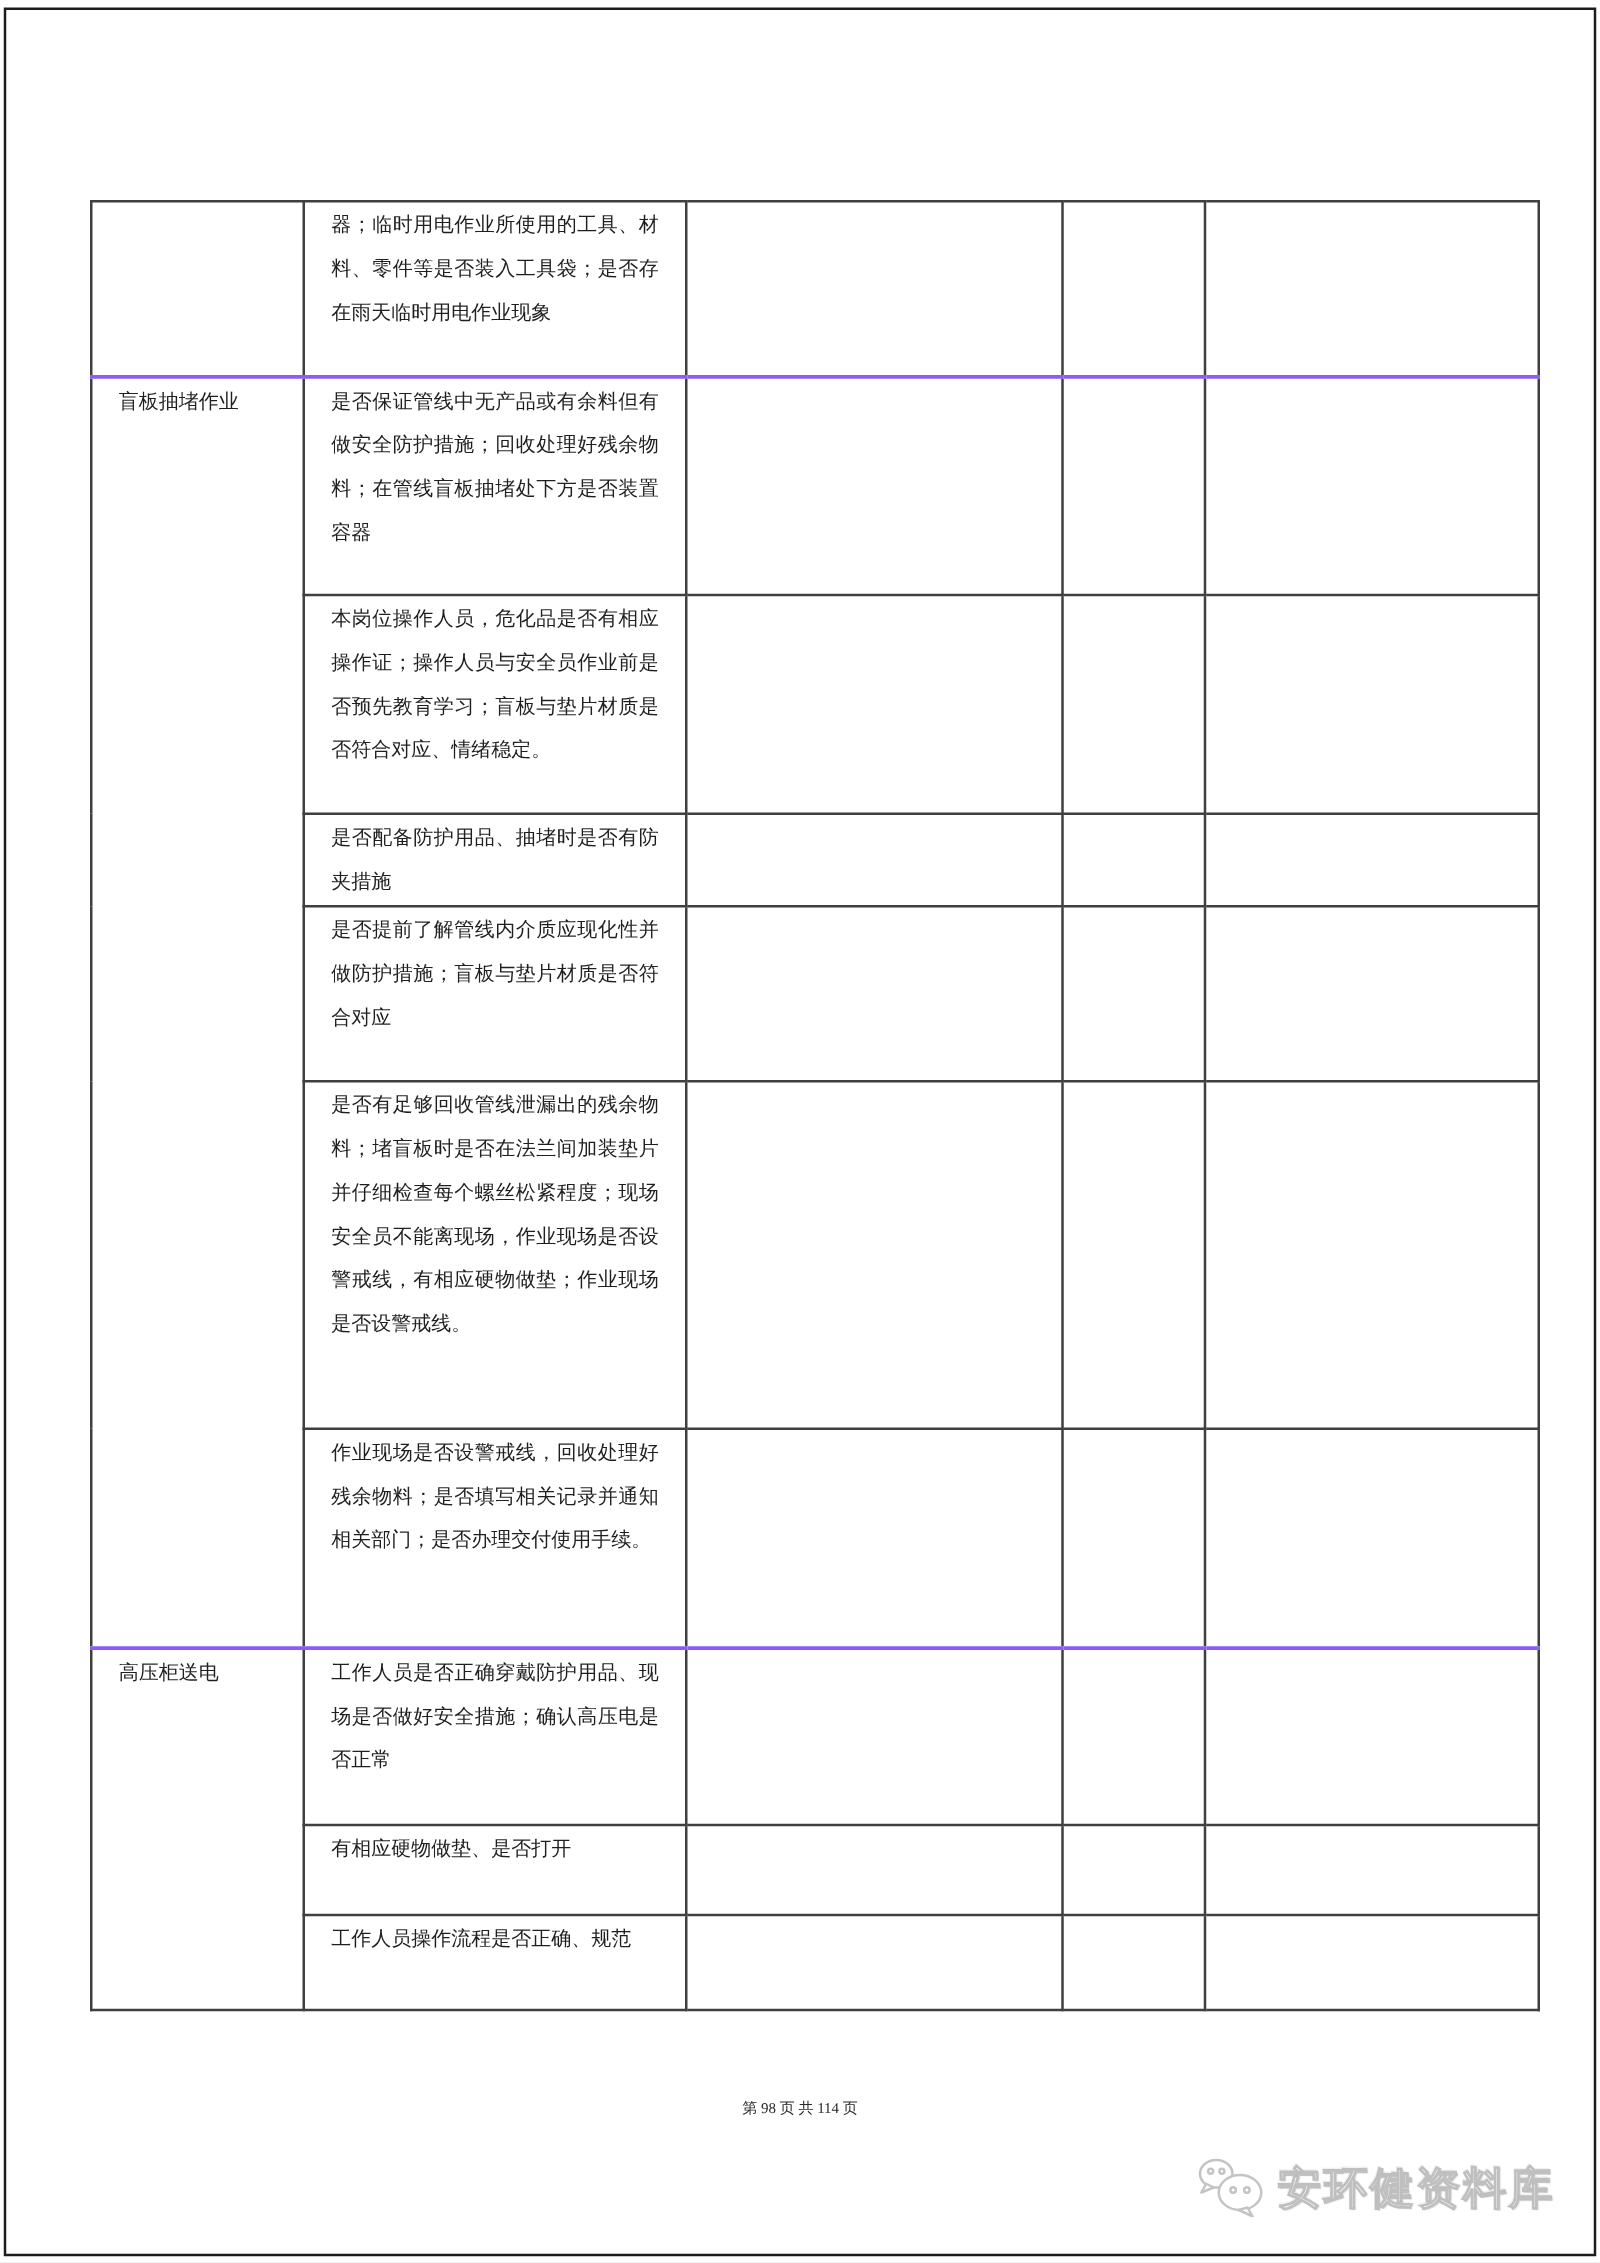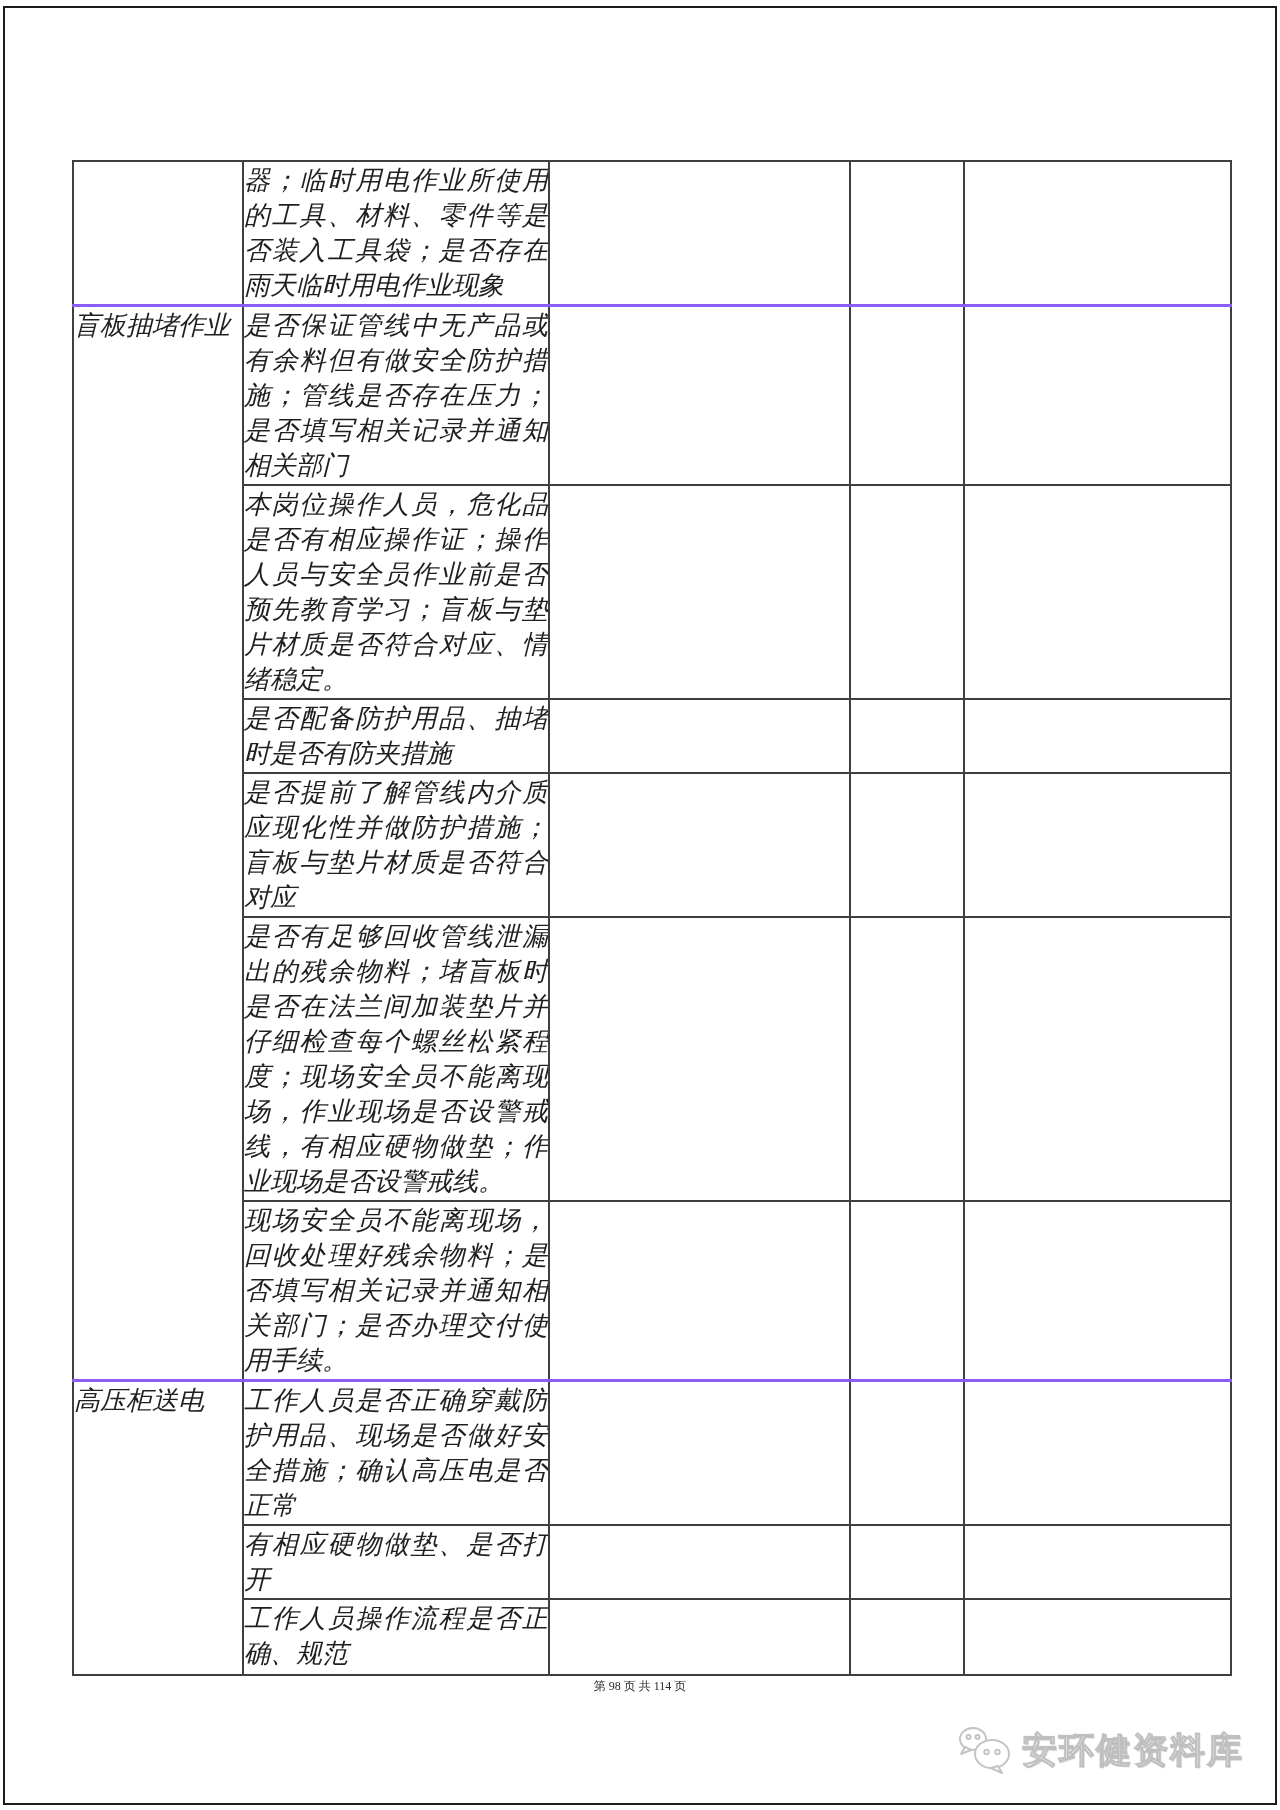--- a/index.html
+++ b/index.html
@@ -20,27 +20,26 @@
   table.checklist{
     position:absolute;
     left:72px;top:160px;
     width:1158px;
     border-collapse:collapse;
     table-layout:fixed;
   }
   table.checklist td{
     border:2px solid #3f3f3f;
     vertical-align:top;
-    padding:1px 0;
-    font-size:26px;
+    padding:1px 21px;
+    font-size:16px;
     line-height:35px;
     text-align:justify;
     word-break:break-all;
     overflow:hidden;
-    font-style:italic;
   }
   td.category{
     text-align:center;
     vertical-align:middle;
     padding:1px 2px;
   }
   tr.section-start td{
     border-top:3px solid #8b5cf6;
   }
   .rh140{height:140px}
@@ -97,21 +96,21 @@
         <tr class="rh140">
       <td class="category"></td>
       <td>器；临时用电作业所使用的工具、材料、零件等是否装入工具袋；是否存在雨天临时用电作业现象</td>
       <td></td>
       <td></td>
       <td></td>
     </tr>
 
     <tr class="rh175 section-start">
       <td class="category" rowspan="6">盲板抽堵作业</td>
-      <td>是否保证管线中无产品或有余料但有做安全防护措施；管线是否存在压力；是否填写相关记录并通知相关部门</td>
+      <td>是否保证管线中无产品或有余料但有做安全防护措施；回收处理好残余物料；在管线盲板抽堵处下方是否装置容器</td>
       <td></td>
       <td></td>
       <td></td>
     </tr>
     <tr class="rh175">
       <td>本岗位操作人员，危化品是否有相应操作证；操作人员与安全员作业前是否预先教育学习；盲板与垫片材质是否符合对应、情绪稳定。</td>
       <td></td>
       <td></td>
       <td></td>
     </tr>
@@ -127,21 +126,21 @@
       <td></td>
       <td></td>
     </tr>
     <tr class="rh278">
       <td>是否有足够回收管线泄漏出的残余物料；堵盲板时是否在法兰间加装垫片并仔细检查每个螺丝松紧程度；现场安全员不能离现场，作业现场是否设警戒线，有相应硬物做垫；作业现场是否设警戒线。</td>
       <td></td>
       <td></td>
       <td></td>
     </tr>
     <tr class="rh175">
-      <td>现场安全员不能离现场，回收处理好残余物料；是否填写相关记录并通知相关部门；是否办理交付使用手续。</td>
+      <td>作业现场是否设警戒线，回收处理好残余物料；是否填写相关记录并通知相关部门；是否办理交付使用手续。</td>
       <td></td>
       <td></td>
       <td></td>
     </tr>
 
     <tr class="rh142 section-start">
       <td class="category" rowspan="3">高压柜送电</td>
       <td>工作人员是否正确穿戴防护用品、现场是否做好安全措施；确认高压电是否正常</td>
       <td></td>
       <td></td>

